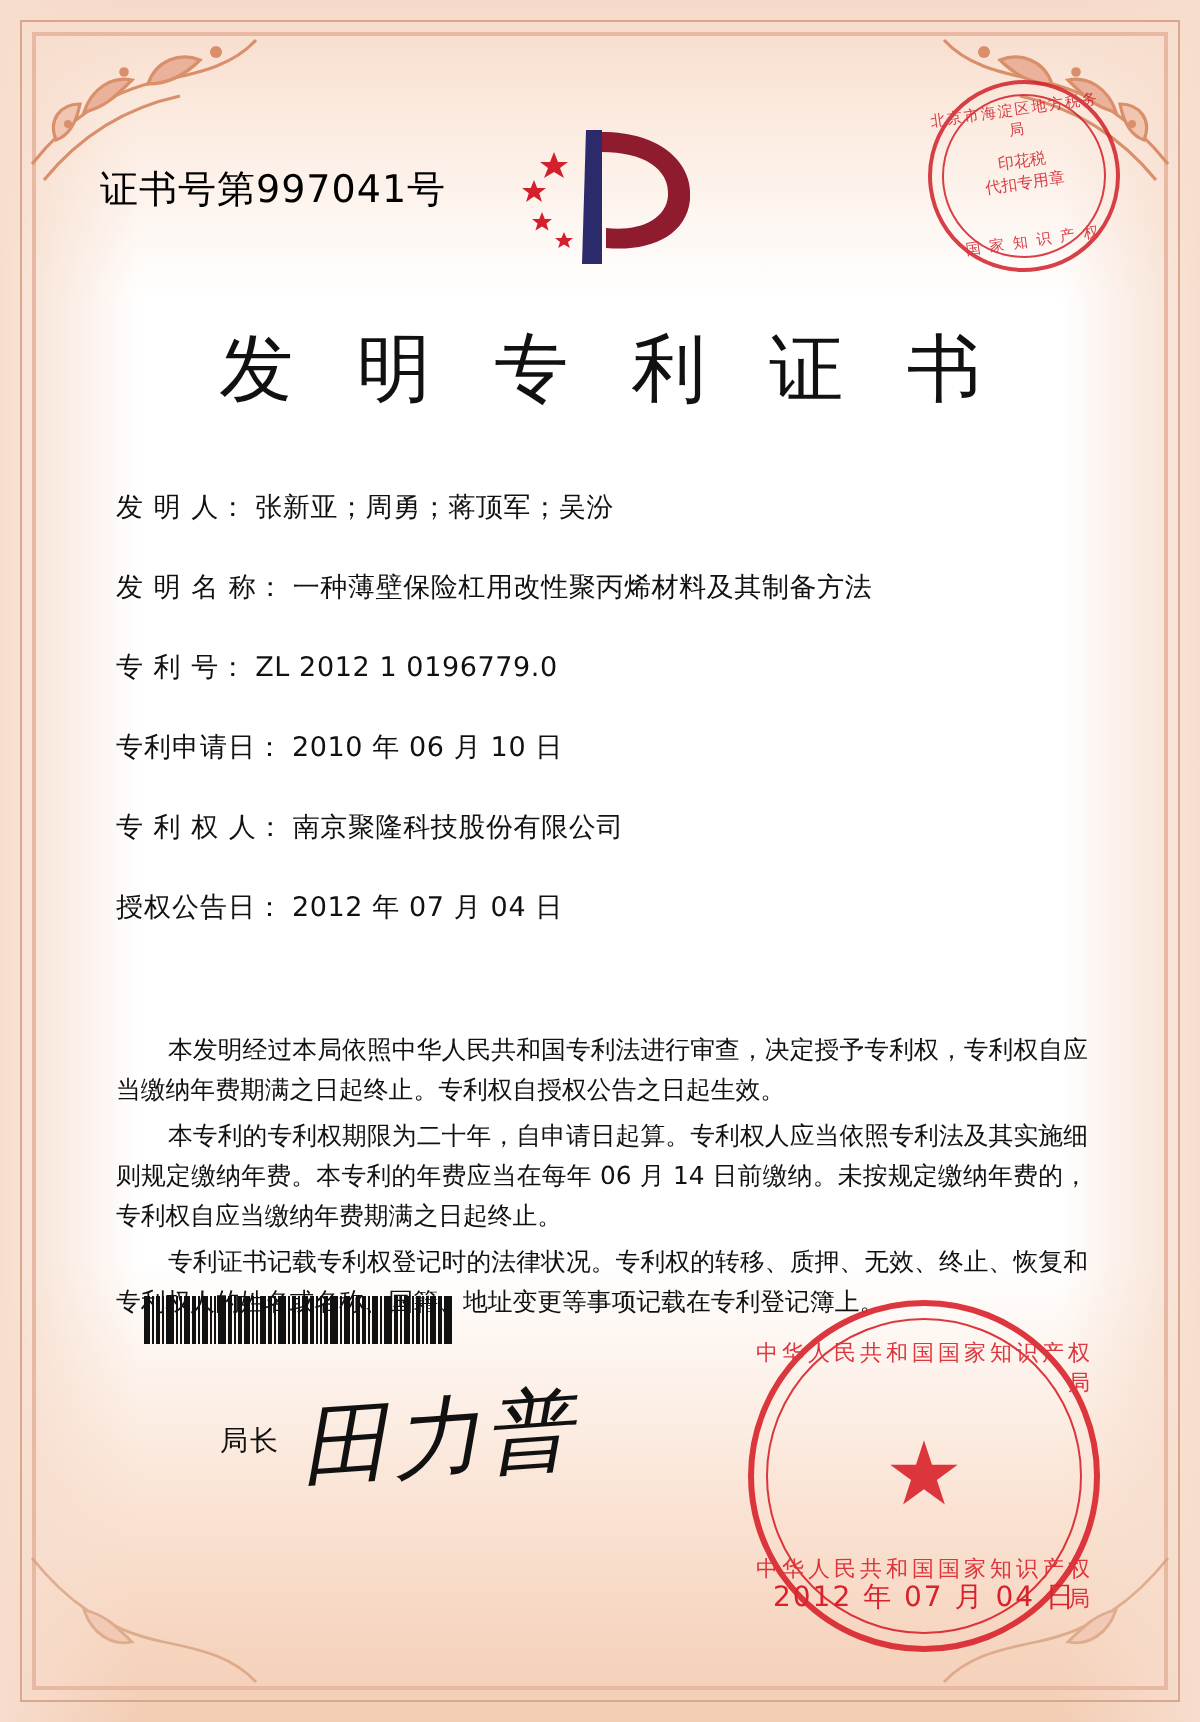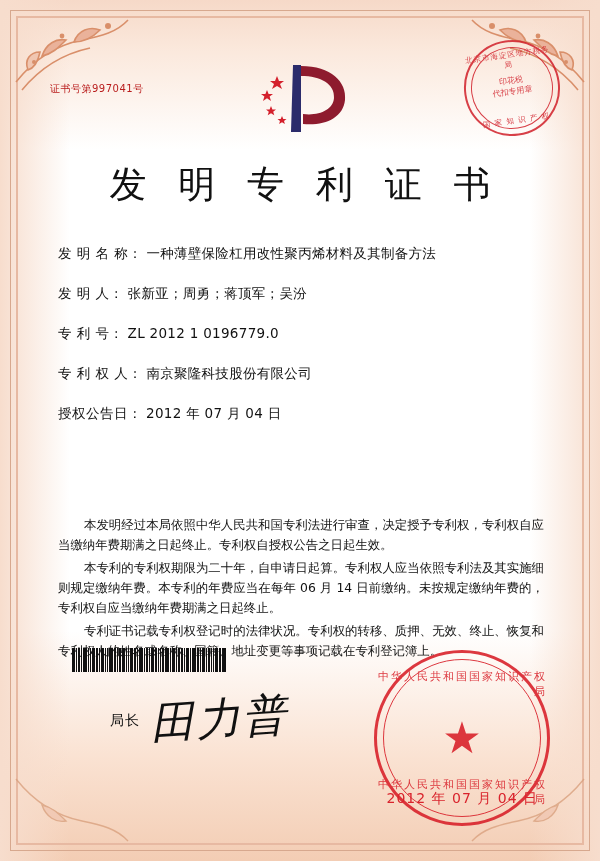--- a/index.html
+++ b/index.html
@@ -85,22 +85,22 @@
     left: 40px;
     top: 40px;
     width: 520px;
     height: 781px;
   }
 
   .cert-number {
     position: absolute;
     left: 10px;
     top: 42px;
-    font-size: 10px;
-    color: #b91c1c;
+    font-size: 19px;
+    color: #000000;
     letter-spacing: 0.5px;
     white-space: nowrap;
   }
 
   
   .emblem {
     position: absolute;
     left: 215px;
     top: 20px;
     width: 110px;
@@ -384,30 +384,34 @@
         <div>印花税</div>
         <div>代扣专用章</div>
       </div>
       <div class="arc-bottom">国 家 知 识 产 权</div>
     </div>
 
     <div class="title">发 明 专 利 证 书</div>
 
     <div class="fields">
       <div class="field-row">
+        <span class="field-label">发 明 人：</span>
+        <span class="field-value">张新亚；周勇；蒋顶军；吴汾</span>
+      </div>
+      <div class="field-row">
         <span class="field-label">发 明 名 称：</span>
         <span class="field-value">一种薄壁保险杠用改性聚丙烯材料及其制备方法</span>
       </div>
       <div class="field-row">
-        <span class="field-label">发 明 人：</span>
-        <span class="field-value">张新亚；周勇；蒋顶军；吴汾</span>
-      </div>
-      <div class="field-row">
         <span class="field-label">专 利 号：</span>
         <span class="field-value">ZL 2012 1 0196779.0</span>
+      </div>
+      <div class="field-row">
+        <span class="field-label">专利申请日：</span>
+        <span class="field-value">2010 年 06 月 10 日</span>
       </div>
       <div class="field-row">
         <span class="field-label">专 利 权 人：</span>
         <span class="field-value">南京聚隆科技股份有限公司</span>
       </div>
       <div class="field-row">
         <span class="field-label">授权公告日：</span>
         <span class="field-value">2012 年 07 月 04 日</span>
       </div>
     </div>

